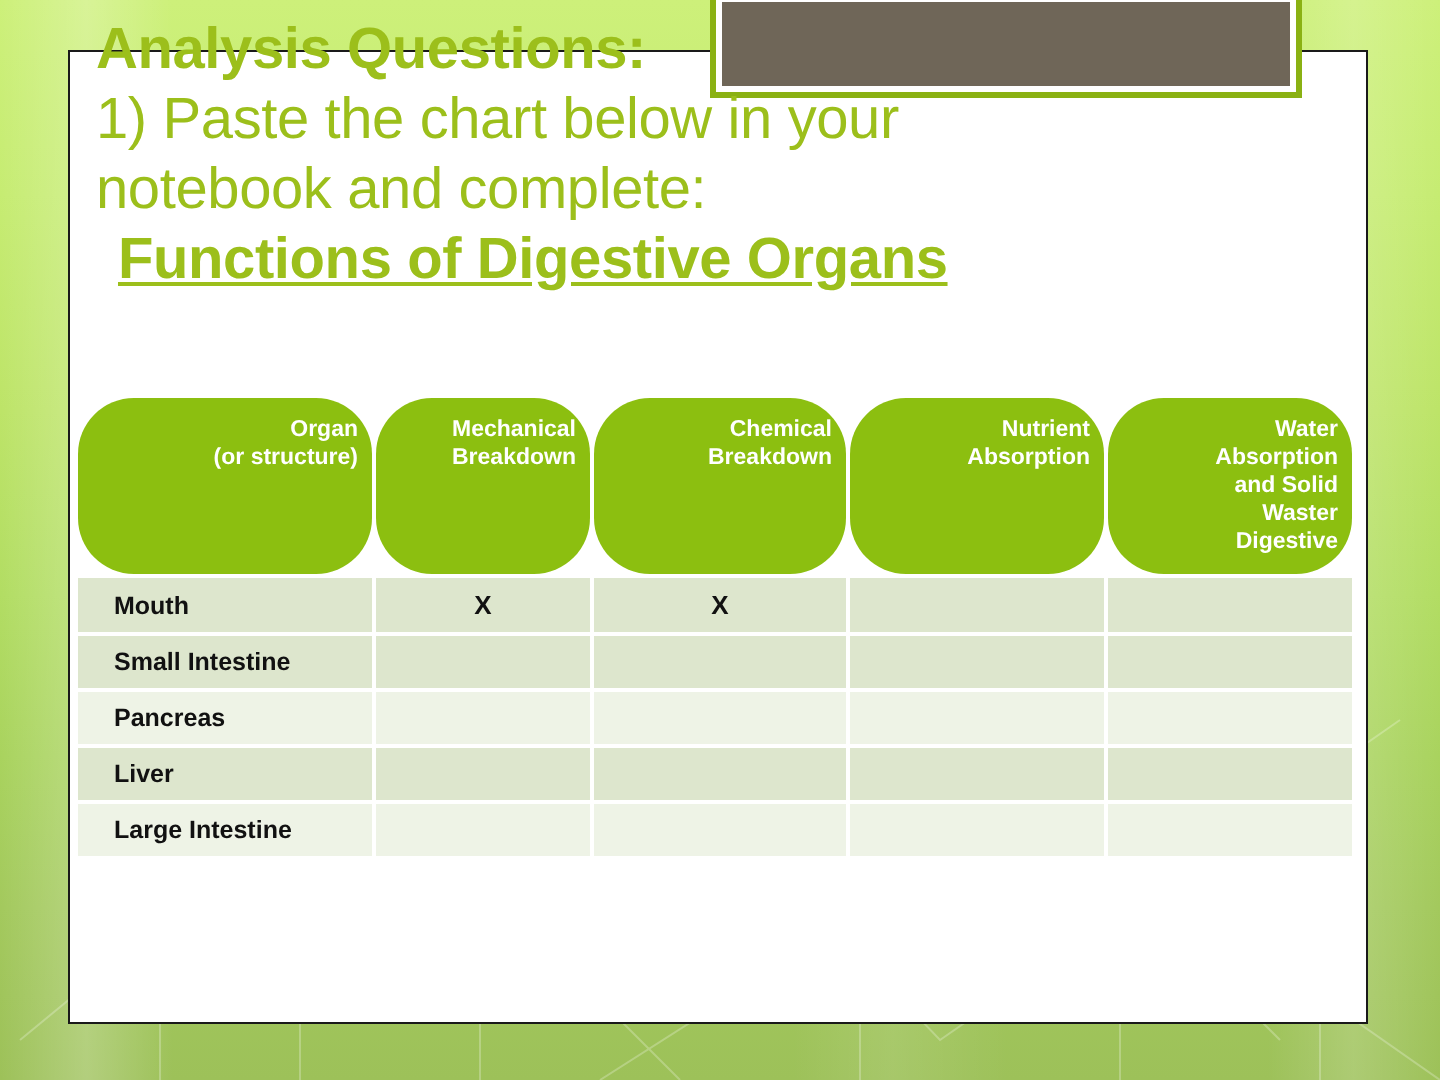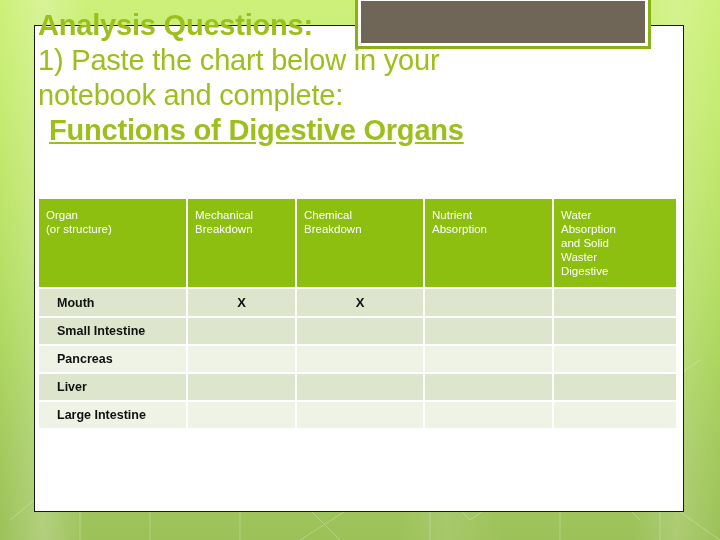--- a/index.html
+++ b/index.html
@@ -88,21 +88,21 @@
   }
   .picture-fill {
     width: 100%;
     height: 100%;
     background: #6f6658;
   }
 
   
   .text-block {
     position: absolute;
-    left: 38px;
+    left: 48px;
     top: 8px;
     width: 600px;
     z-index: 6;
   }
   .tline {
     color: #9cbf1b;
     font-size: 29px;
     line-height: 35px;
     letter-spacing: -0.2px;
     white-space: nowrap;
@@ -122,26 +122,27 @@
     border-collapse: separate;
     border-spacing: 2px;
     width: 629px;
     table-layout: fixed;
   }
   table.chart th {
     background: #8cbf10;
     color: #ffffff;
     font-size: 11.5px;
     line-height: 14px;
-    font-weight: normal;
-    text-align: left;
+    font-weight: bold;
+    text-align: right;
     vertical-align: top;
     padding: 9px 7px 9px 7px;
     height: 84px;
     box-sizing: border-box;
+    border-radius: 28px;
   }
   table.chart td {
     font-size: 12.5px;
     font-weight: bold;
     color: #111111;
     height: 25px;
     padding: 6px 18px;
     box-sizing: border-box;
     vertical-align: middle;
   }

